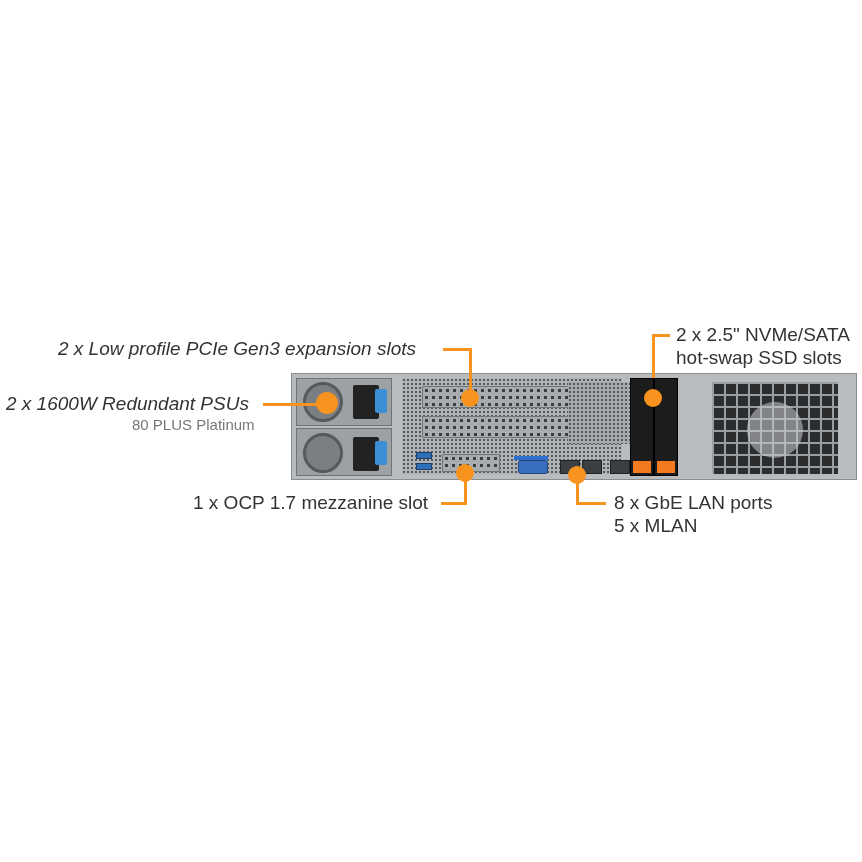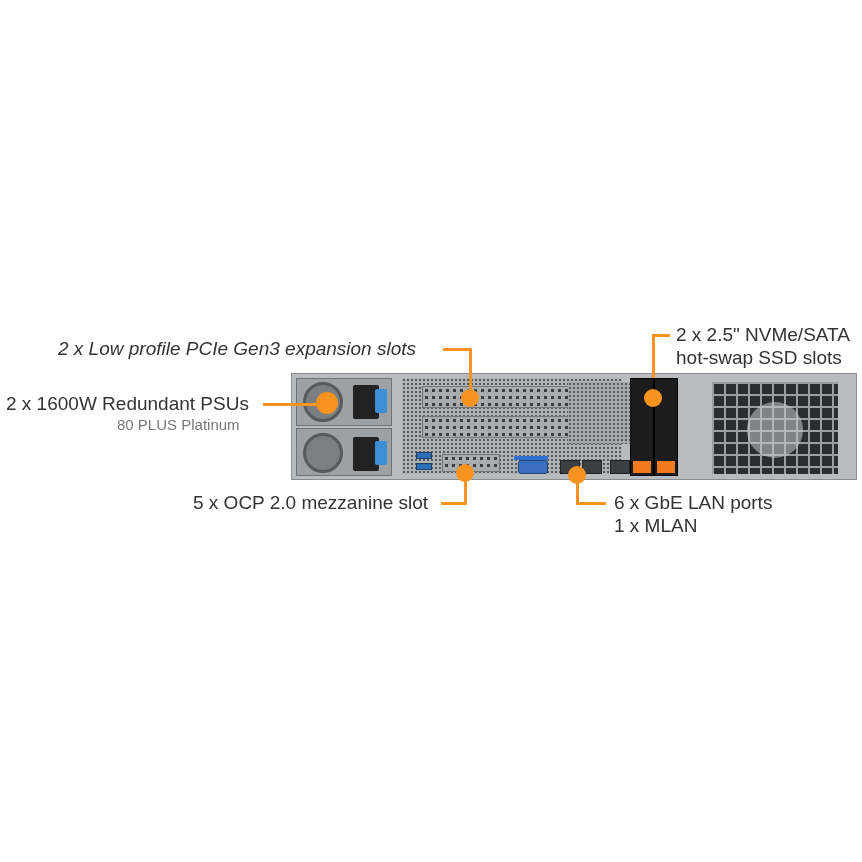--- a/index.html
+++ b/index.html
@@ -62,33 +62,33 @@
 
   <div class="part fangrid" style="left:420px;top:8px;width:126px;height:92px;"></div>
   <div class="part" style="left:455px;top:28px;width:56px;height:56px;border-radius:50%;background:rgba(200,203,206,0.55);"></div>
 </div>
 
 <div class="lbl" style="left:58px;top:338px;font-style:italic;">2 x Low profile PCIe Gen3 expansion slots</div>
 <div class="line" style="left:443px;top:348px;width:28px;height:3px;"></div>
 <div class="line" style="left:469px;top:348px;width:3px;height:50px;"></div>
 <div class="dot" style="left:461px;top:389px;"></div>
 
-<div class="lbl" style="left:6px;top:393px;">2 x 1600W Redundant PSUs</div>
-<div class="sub" style="left:117px;top:416px;text-align:center;">80 PLUS Platinum</div>
+<div class="lbl" style="left:6px;top:393px;font-style:italic;">2 x 1600W Redundant PSUs</div>
+<div class="sub" style="left:132px;top:416px;text-align:center;">80 PLUS Platinum</div>
 <div class="line" style="left:263px;top:403px;width:60px;height:3px;"></div>
 <div class="dot" style="left:316px;top:392px;width:22px;height:22px;"></div>
 
-<div class="lbl" style="left:193px;top:492px;">5 x OCP 2.0 mezzanine slot</div>
+<div class="lbl" style="left:193px;top:492px;">1 x OCP 1.7 mezzanine slot</div>
 <div class="line" style="left:441px;top:502px;width:26px;height:3px;"></div>
 <div class="line" style="left:464px;top:472px;width:3px;height:33px;"></div>
 <div class="dot" style="left:456px;top:464px;"></div>
 
 <div class="lbl" style="left:676px;top:324px;">2 x 2.5" NVMe/SATA</div>
 <div class="lbl" style="left:676px;top:347px;">hot-swap SSD slots</div>
 <div class="line" style="left:652px;top:334px;width:18px;height:3px;"></div>
 <div class="line" style="left:652px;top:334px;width:3px;height:44px;"></div>
 <div class="dot" style="left:644px;top:389px;"></div>
 
-<div class="lbl" style="left:614px;top:492px;">6 x GbE LAN ports</div>
-<div class="lbl" style="left:614px;top:515px;">1 x MLAN</div>
+<div class="lbl" style="left:614px;top:492px;">8 x GbE LAN ports</div>
+<div class="lbl" style="left:614px;top:515px;">5 x MLAN</div>
 <div class="line" style="left:576px;top:476px;width:3px;height:28px;"></div>
 <div class="line" style="left:576px;top:502px;width:30px;height:3px;"></div>
 <div class="dot" style="left:568px;top:466px;"></div>
 
 </body></html>

